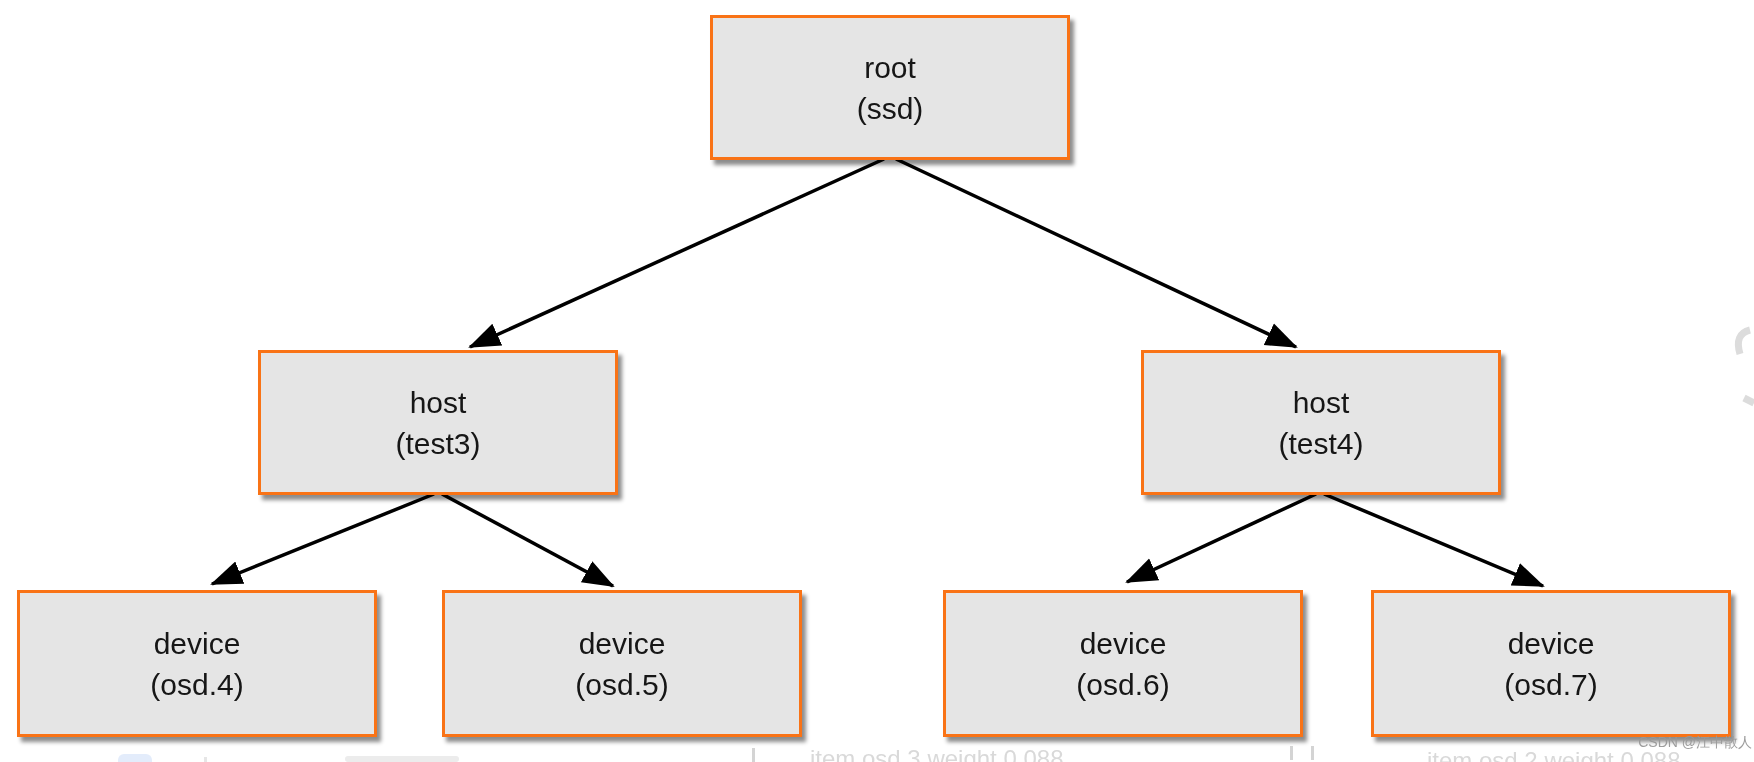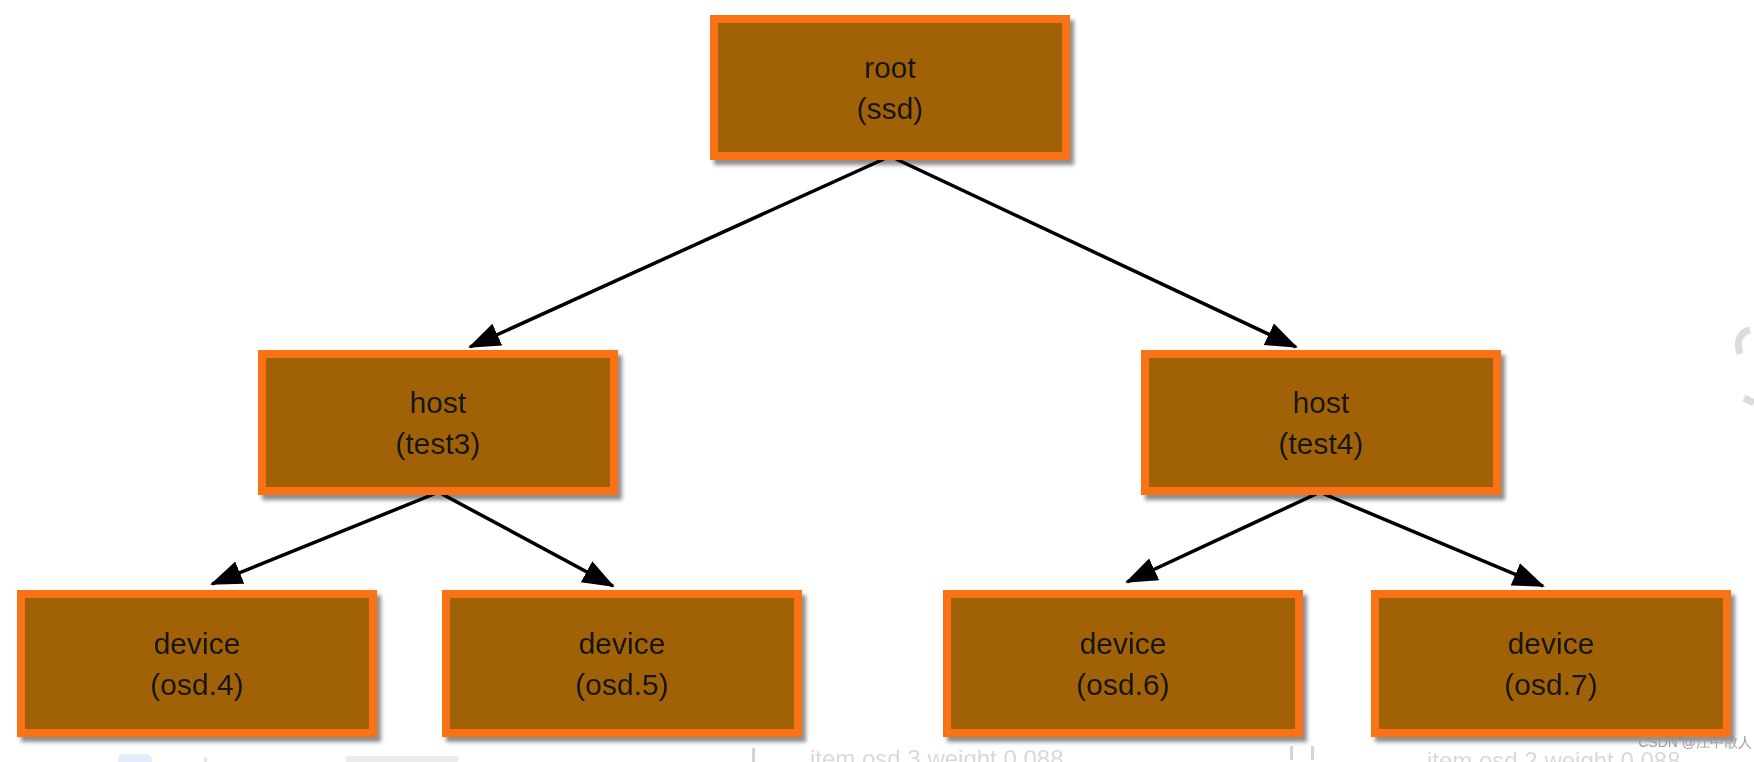--- a/index.html
+++ b/index.html
@@ -3,21 +3,21 @@
 <meta charset="utf-8">
 <style>
   html,body{margin:0;padding:0;background:#ffffff;}
   .canvas{
     position:relative;width:1754px;height:762px;background:#ffffff;
     overflow:hidden;font-family:"Liberation Sans","DejaVu Sans",sans-serif;
   }
   .edges{position:absolute;left:0;top:0;width:1754px;height:762px;z-index:2;}
   .node{
     position:absolute;box-sizing:border-box;z-index:3;
-    background:#a16207;border:8px solid #f97316;
+    background:#e5e5e5;border:3px solid #f97316;
     box-shadow:4px 5px 4px rgba(0,0,0,0.45);
     display:flex;flex-direction:column;align-items:center;justify-content:center;
     font-size:30px;line-height:41px;color:#161616;text-align:center;
   }
   .node-root  {left:710px; top:15px;  width:360px;height:145px;}
   .node-test3 {left:258px; top:350px; width:360px;height:145px;}
   .node-test4 {left:1141px;top:350px; width:360px;height:145px;}
   .node-osd4  {left:17px;  top:590px; width:360px;height:147px;}
   .node-osd5  {left:442px; top:590px; width:360px;height:147px;}
   .node-osd6  {left:943px; top:590px; width:360px;height:147px;}

